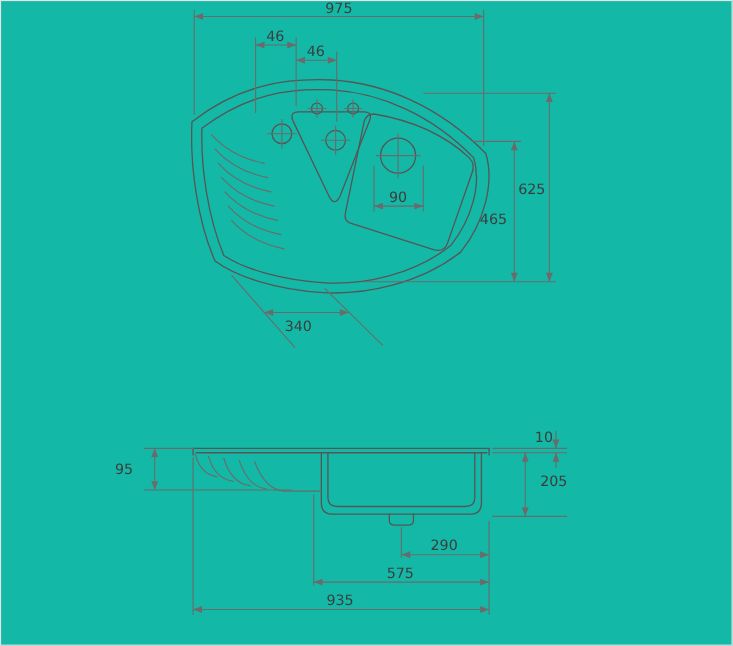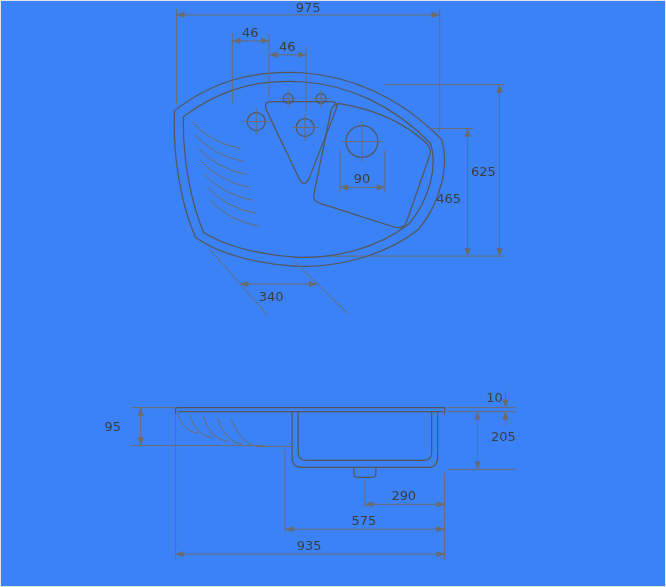--- a/index.html
+++ b/index.html
@@ -1,19 +1,19 @@
 <!DOCTYPE html>
 <html><head>
 <meta charset="utf-8">
 <style>
   html,body{margin:0;padding:0;background:#fff;}
   .frame{
     width:664px;height:585px;
     border:1px solid #e4e4e4;
-    background:#3b82f6;
+    background:#14b8a6;
     font-family:"DejaVu Sans", sans-serif;
     position:relative;
     text-align:right;
   }
   svg{display:block;}
   .obj{fill:none;stroke:#565656;stroke-width:1.2;stroke-linecap:round;stroke-linejoin:round;}
   .thin{fill:none;stroke:#6b6b6b;stroke-width:1;stroke-linecap:round;}
   .dim{fill:none;stroke:#6b6b6b;stroke-width:1;}
   .lbl{fill:#3d3d3d;font-size:13px;font-family:"DejaVu Sans", sans-serif;}
 </style>

